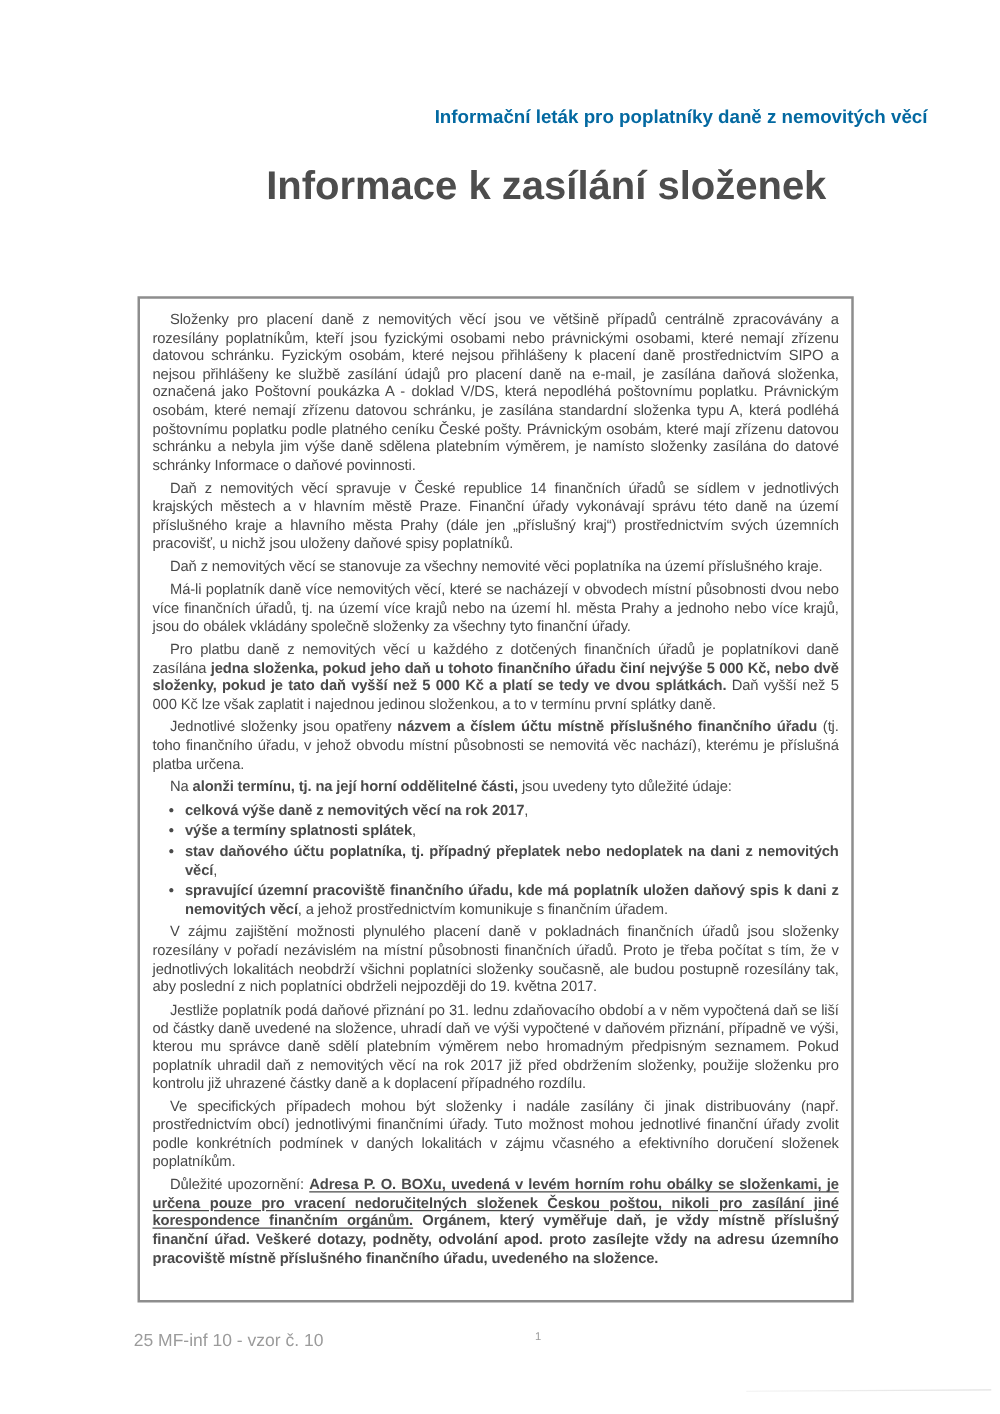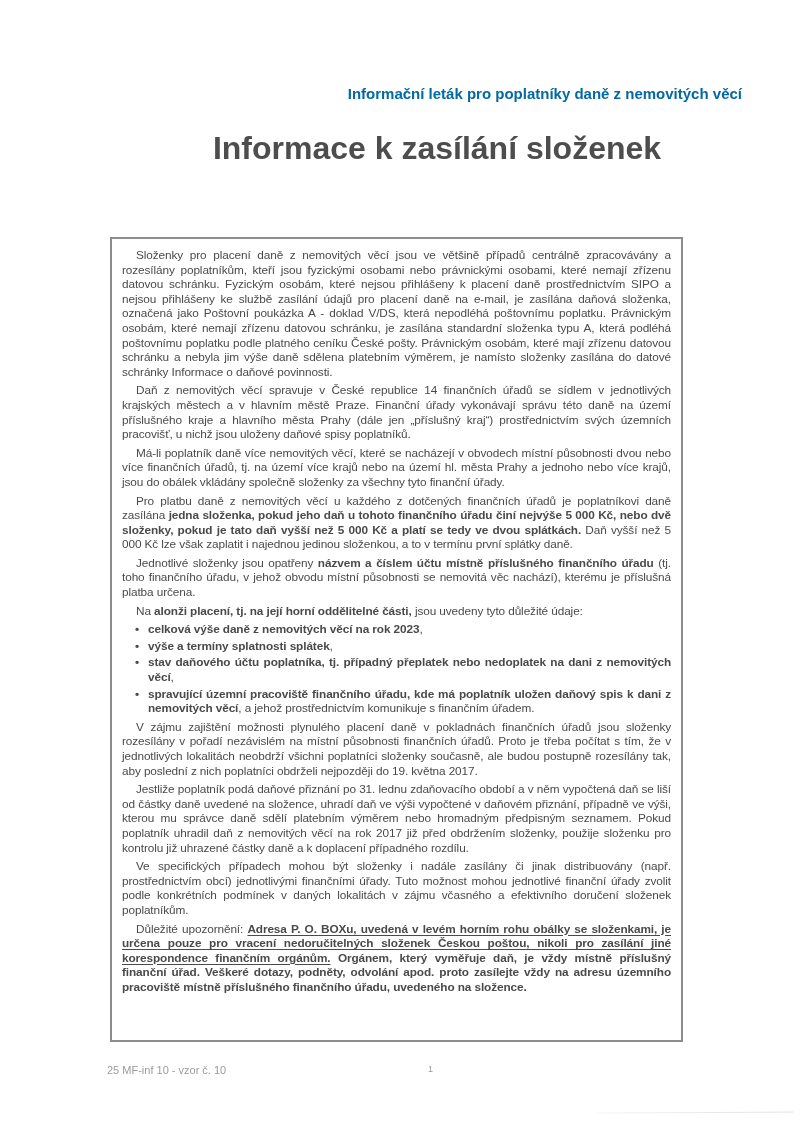--- a/index.html
+++ b/index.html
@@ -63,21 +63,21 @@
     margin:0 0 2px 0;
   }
   ul.bullets li .marker {
     position:absolute;
     left:-13px; top:0;
     font-weight:bold;
   }
   .footer-form-code {
     position:absolute;
     left:107px; top:1064px;
-    font-size:11px;
+    font-size:14px;
     color:#9b9b9b;
   }
   .footer-page {
     position:absolute;
     left:428px; top:1064px;
     font-size:9px;
     color:#9b9b9b;
   }
   .scan-line {
     position:absolute;
@@ -94,26 +94,27 @@
 
   <div class="header-label">Informační leták pro poplatníky daně z nemovitých věcí</div>
 
   <h1 class="title">
     <span style="display:block">Informace k zasílání složenek</span>
   </h1>
 
   <div class="content-box" id="content-box">
       <div class="para"><span>Složenky pro placení daně z nemovitých věcí jsou ve většině případů centrálně zpracovávány a rozesílány poplatníkům, kteří jsou fyzickými osobami nebo právnickými osobami, které nemají zřízenu datovou schránku. Fyzickým osobám, které nejsou přihlášeny k placení daně prostřednictvím SIPO a nejsou přihlášeny ke službě zasílání údajů pro placení daně na e-mail, je zasílána daňová složenka, označená jako Poštovní poukázka A - doklad V/DS, která nepodléhá poštovnímu poplatku. Právnickým osobám, které nemají zřízenu datovou schránku, je zasílána standardní složenka typu A, která podléhá poštovnímu poplatku podle platného ceníku České pošty. Právnickým osobám, které mají zřízenu datovou schránku a nebyla jim výše daně sdělena platebním výměrem, je namísto složenky zasílána do datové schránky Informace o daňové povinnosti.</span></div>
       <div class="para"><span>Daň z nemovitých věcí spravuje v České republice 14 finančních úřadů se sídlem v jednotlivých krajských městech a v hlavním městě Praze. Finanční úřady vykonávají správu této daně na území příslušného kraje a hlavního města Prahy (dále jen „příslušný kraj“) prostřednictvím svých územních pracovišť, u nichž jsou uloženy daňové spisy poplatníků.</span></div>
+      <div class="para"><span>Daň z nemovitých věcí se stanovuje za všechny nemovité věci poplatníka na území příslušného kraje.</span></div>
       <div class="para"><span>Má-li poplatník daně více nemovitých věcí, které se nacházejí v obvodech místní působnosti dvou nebo více finančních úřadů, tj. na území více krajů nebo na území hl. města Prahy a jednoho nebo více krajů, jsou do obálek vkládány společně složenky za všechny tyto finanční úřady.</span></div>
       <div class="para"><span>Pro platbu daně z nemovitých věcí u každého z dotčených finančních úřadů je poplatníkovi daně zasílána </span><span class="b">jedna složenka, pokud jeho daň u tohoto finančního úřadu činí nejvýše 5 000 Kč, nebo dvě složenky, pokud je tato daň vyšší než 5 000 Kč a platí se tedy ve dvou splátkách.</span><span> Daň vyšší než 5 000 Kč lze však zaplatit i najednou jedinou složenkou, a to v termínu první splátky daně.</span></div>
       <div class="para"><span>Jednotlivé složenky jsou opatřeny </span><span class="b">názvem a číslem účtu místně příslušného finančního úřadu</span><span> (tj. toho finančního úřadu, v jehož obvodu místní působnosti se nemovitá věc nachází), kterému je příslušná platba určena.</span></div>
-      <div class="para"><span>Na </span><span class="b">alonži placení, tj. na její horní oddělitelné části,</span><span> jsou uvedeny tyto důležité údaje:</span></div>
+      <div class="para"><span>Na </span><span class="b">alonži termínu, tj. na její horní oddělitelné části,</span><span> jsou uvedeny tyto důležité údaje:</span></div>
       <ul class="bullets">
-        <li><span class="marker">•</span><span class="b">celková výše daně z nemovitých věcí na rok 2023</span><span>,</span></li>
+        <li><span class="marker">•</span><span class="b">celková výše daně z nemovitých věcí na rok 2017</span><span>,</span></li>
         <li><span class="marker">•</span><span class="b">výše a termíny splatnosti splátek</span><span>,</span></li>
         <li><span class="marker">•</span><span class="b">stav daňového účtu poplatníka, tj. případný přeplatek nebo nedoplatek na dani z nemovitých věcí</span><span>,</span></li>
         <li><span class="marker">•</span><span class="b">spravující územní pracoviště finančního úřadu, kde má poplatník uložen daňový spis k dani z nemovitých věcí</span><span>, a jehož prostřednictvím komunikuje s finančním úřadem.</span></li>
       </ul>
       <div class="para"><span>V zájmu zajištění možnosti plynulého placení daně v pokladnách finančních úřadů jsou složenky rozesílány v pořadí nezávislém na místní působnosti finančních úřadů. Proto je třeba počítat s tím, že v jednotlivých lokalitách neobdrží všichni poplatníci složenky současně, ale budou postupně rozesílány tak, aby poslední z nich poplatníci obdrželi nejpozději do 19. května 2017.</span></div>
       <div class="para"><span>Jestliže poplatník podá daňové přiznání po 31. lednu zdaňovacího období a v něm vypočtená daň se liší od částky daně uvedené na složence, uhradí daň ve výši vypočtené v daňovém přiznání, případně ve výši, kterou mu správce daně sdělí platebním výměrem nebo hromadným předpisným seznamem. Pokud poplatník uhradil daň z nemovitých věcí na rok 2017 již před obdržením složenky, použije složenku pro kontrolu již uhrazené částky daně a k doplacení případného rozdílu.</span></div>
       <div class="para"><span>Ve specifických případech mohou být složenky i nadále zasílány či jinak distribuovány (např. prostřednictvím obcí) jednotlivými finančními úřady. Tuto možnost mohou jednotlivé finanční úřady zvolit podle konkrétních podmínek v daných lokalitách v zájmu včasného a efektivního doručení složenek poplatníkům.</span></div>
       <div class="para"><span>Důležité upozornění: </span><span class="b u">Adresa P. O. BOXu, uvedená v levém horním rohu obálky se složenkami, je určena pouze pro vracení nedoručitelných složenek Českou poštou, nikoli pro zasílání jiné korespondence finančním orgánům.</span><span class="b"> Orgánem, který vyměřuje daň, je vždy místně příslušný finanční úřad. Veškeré dotazy, podněty, odvolání apod. proto zasílejte vždy na adresu územního pracoviště místně příslušného finančního úřadu, uvedeného na složence.</span></div>
     </div>
 

